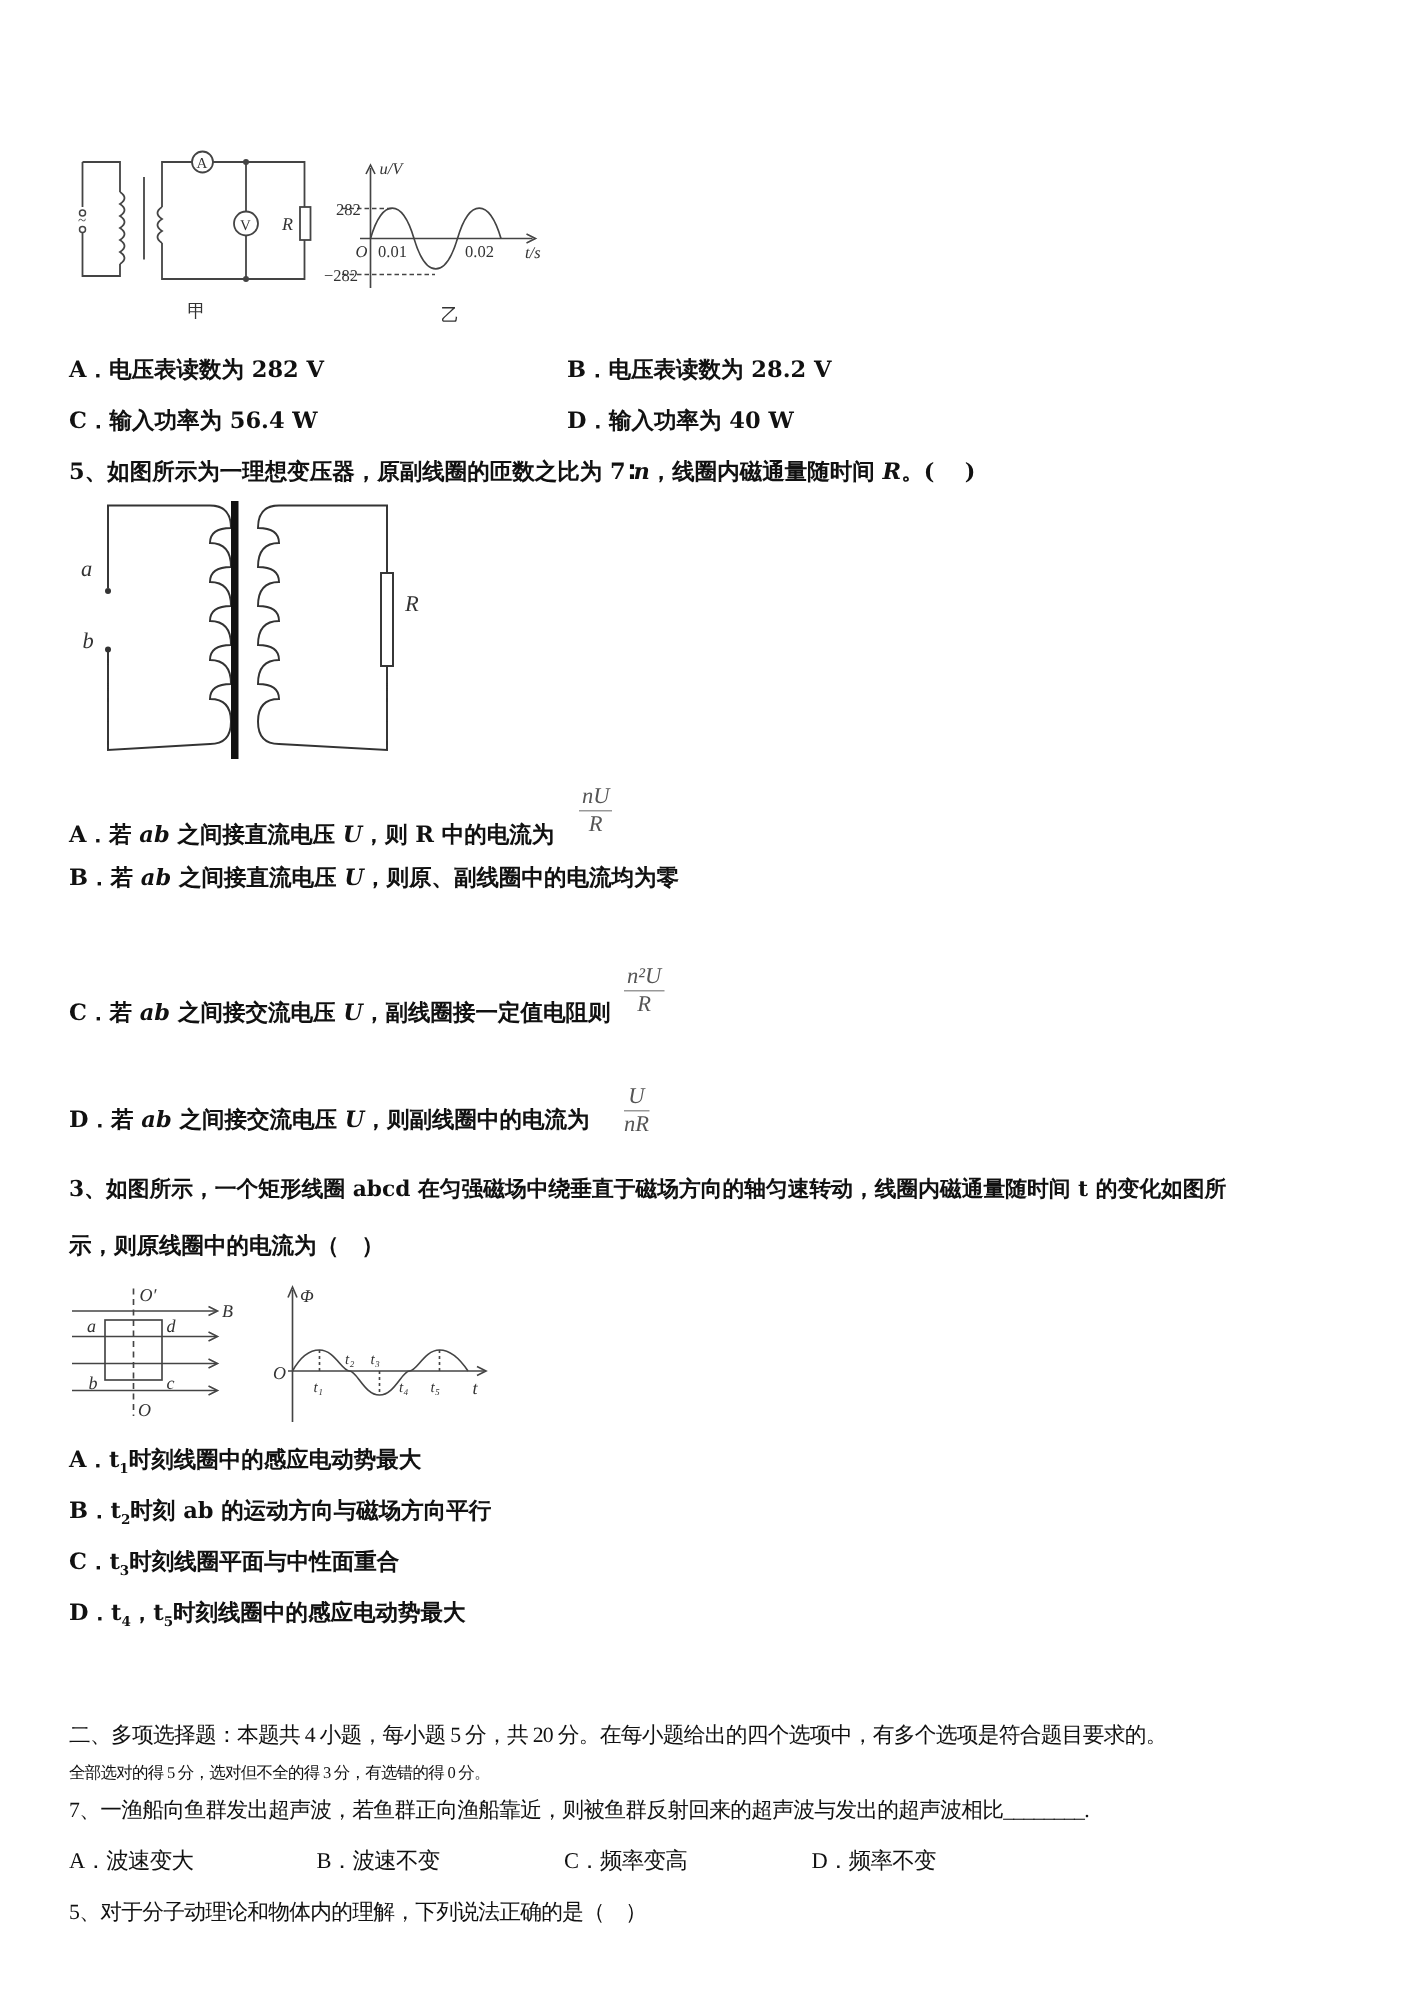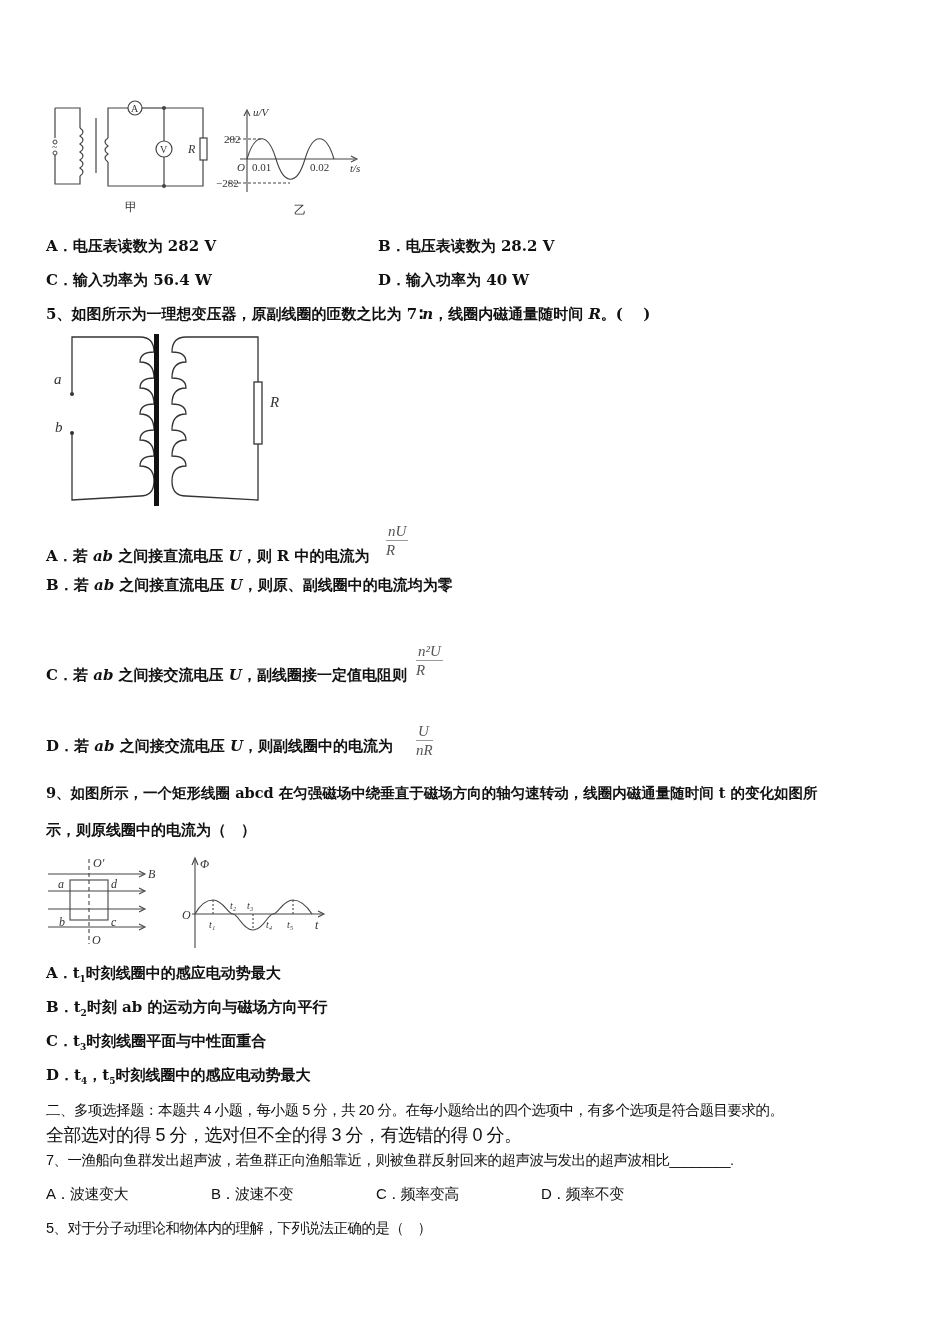--- a/index.html
+++ b/index.html
@@ -2,24 +2,24 @@
 <html><head>
 <meta charset="utf-8">
 <style>
   html, body { margin:0; padding:0; background:#ffffff; }
   body { width:950px; height:1344px; position:relative; overflow:hidden;
          font-family:"DejaVu Serif","Liberation Serif",serif; color:#111; }
   .abs { position:absolute; }
   .line { position:absolute; font-size:15px; font-weight:bold; white-space:nowrap; line-height:20px; }
   .opt { position:absolute; font-size:15px; font-weight:bold; white-space:nowrap; line-height:20px; }
   .it { font-style:italic; }
-  .frac { position:absolute; font-family:"Liberation Serif",serif; font-style:italic; font-weight:normal; color:#555; font-size:15px; text-align:left; }
+  .frac { position:absolute; font-family:"Liberation Serif",serif; font-style:italic; font-weight:normal; color:#555; font-size:15px; text-align:center; }
   .frac .num { display:block; padding:0 2px; border-bottom:1px solid #999; line-height:18px; }
   .frac .den { display:block; line-height:18px; }
-  .narrow { font-family:Liberation Sans, sans-serif; font-weight:normal; letter-spacing:-0.5px; }
+  .narrow { font-family:Liberation Serif, serif; font-weight:normal; letter-spacing:-0.5px;margin-top:47px; }
   svg text { font-family:"Liberation Serif",serif; }
   sub { font-size:9px; }
 </style>
 </head>
 <body>
 
 <svg class="abs" style="left:40px;top:98px" width="190" height="120" viewBox="0 0 190 120">
   <g stroke="#444" stroke-width="1.2" fill="none">
     <polyline points="15,10 40,10 40,30"></polyline>
     <path d="M40,30 q6,4 0,8 q6,4 0,8 q6,4 0,8 q6,4 0,8 q6,4 0,8 q6,4 0,8"></path>
@@ -113,21 +113,21 @@
 </div>
 
 <div class="opt" style="left:46px;top:736px">
   <span>D．若 </span><span class="it">ab</span><span> 之间接交流电压 </span><span class="it">U</span><span>，则副线圈中的电流为</span>
 </div>
 <div class="frac" style="left:416px;top:722px">
   <span class="num">U</span>
   <span class="den">nR</span>
 </div>
 
-<div class="line" style="left:46px;top:783px;font-size:14.5px">9、如图所示，一个矩形线圈 abcd 在匀强磁场中绕垂直于磁场方向的轴匀速转动，线圈内磁通量随时间 t 的变化如图所</div>
+<div class="line" style="left:46px;top:783px;font-size:14.5px">3、如图所示，一个矩形线圈 abcd 在匀强磁场中绕垂直于磁场方向的轴匀速转动，线圈内磁通量随时间 t 的变化如图所</div>
 <div class="line" style="left:46px;top:820px">示，则原线圈中的电流为（　）</div>
 
 <svg class="abs" style="left:44px;top:854px" width="120" height="95" viewBox="0 0 120 95">
   <g stroke="#444" stroke-width="1.1" fill="none">
     <line x1="4" y1="20" x2="100" y2="20"></line>
       <polyline points="95,17 101,20 95,23"></polyline>
     <line x1="4" y1="37" x2="100" y2="37"></line>
       <polyline points="95,34 101,37 95,40"></polyline>
     <line x1="4" y1="55" x2="100" y2="55"></line>
       <polyline points="95,52 101,55 95,58"></polyline>
@@ -173,21 +173,21 @@
   <span>B．t</span><sub>2</sub><span>时刻 ab 的运动方向与磁场方向平行</span>
 </div>
 <div class="opt" style="left:46px;top:1031px">
   <span>C．t</span><sub>3</sub><span>时刻线圈平面与中性面重合</span>
 </div>
 <div class="opt" style="left:46px;top:1065px">
   <span>D．t</span><sub>4</sub><span>，t</span><sub>5</sub><span>时刻线圈中的感应电动势最大</span>
 </div>
 
 <div class="line narrow" style="left:46px;top:1100px;font-size:14.5px">二、多项选择题：本题共 4 小题，每小题 5 分，共 20 分。在每小题给出的四个选项中，有多个选项是符合题目要求的。</div>
-<div class="line narrow" style="left:46px;top:1125px;font-size:18px">全部选对的得 5 分，选对但不全的得 3 分，有选错的得 0 分。</div>
+<div class="line narrow" style="left:46px;top:1125px;font-size:11px">全部选对的得 5 分，选对但不全的得 3 分，有选错的得 0 分。</div>
 
 <div class="line narrow" style="left:46px;top:1150px;font-size:14.5px">
   <span>7、一渔船向鱼群发出超声波，若鱼群正向渔船靠近，则被鱼群反射回来的超声波与发出的超声波相比</span><span>________</span><span>.</span>
 </div>
 <div class="opt narrow" style="left:46px;top:1184px">A．波速变大</div>
 <div class="opt narrow" style="left:211px;top:1184px">B．波速不变</div>
 <div class="opt narrow" style="left:376px;top:1184px">C．频率变高</div>
 <div class="opt narrow" style="left:541px;top:1184px">D．频率不变</div>
 
 <div class="line narrow" style="left:46px;top:1218px;font-size:14.5px">5、对于分子动理论和物体内的理解，下列说法正确的是（　）</div>

